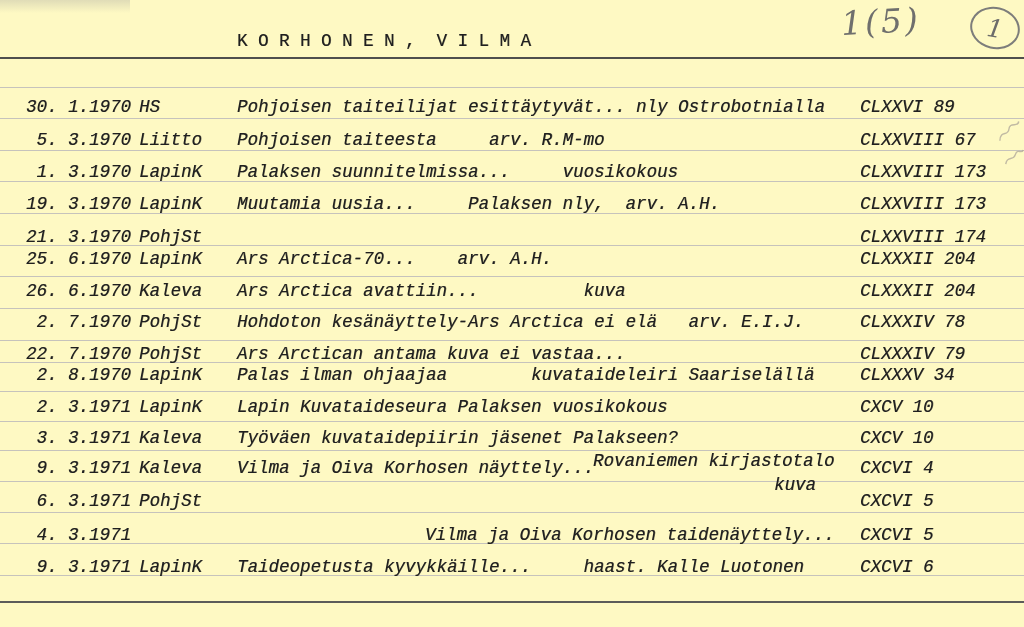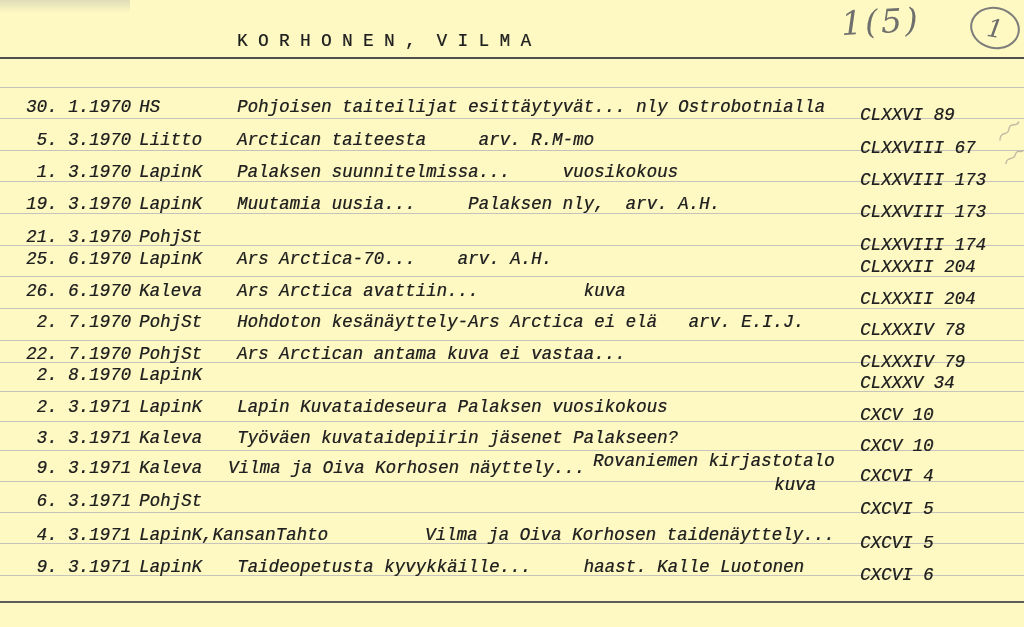--- a/index.html
+++ b/index.html
@@ -39,21 +39,21 @@
   .top-rule    { top:57px;  height:2px; background:#4f4f4d; }
   .bottom-rule { top:601px; height:2px; background:#5c5c5a; }
   .ruled-line  { position:absolute; left:0; width:100%; height:1px; background:#c6c3bc; }
 
   
   .rows { position:absolute; left:0; top:0; width:100%; height:100%; }
   .row { position:absolute; left:0; width:100%; height:20px;font-style:italic; }
   .row .c { position:absolute; top:0; }
   .c.date   { left:26px; }
   .c.source { left:139px; }
-  .c.ref    { left:860px;margin-top:8px; }
+  .c.ref    { left:860px; }
 
   .note { position:absolute; left:593px; top:-7px; width:270px; height:46px; }
   .note-l1 { position:absolute; left:0; top:0; }
   .note-l2 { position:absolute; left:181px; top:24px; }
 
   .smudge {
     position:absolute; left:0; top:0; width:130px; height:13px;
     background:linear-gradient(to bottom, rgba(168,166,160,0.35), rgba(168,166,160,0));
   }
 </style>
@@ -94,21 +94,21 @@
     <div class="rows" id="rows">
       <div class="row typed" style="top: 97px;">
     <span class="c date">30. 1.1970</span>
     <span class="c source">HS</span>
     <span class="c title-text" style="left: 237px;">Pohjoisen taiteilijat esittäytyvät... nly Ostrobotnialla</span>
     <span class="c ref">CLXXVI 89</span>
   </div>
       <div class="row typed" style="top: 130px;">
     <span class="c date"> 5. 3.1970</span>
     <span class="c source">Liitto</span>
-    <span class="c title-text" style="left: 237px;">Arctican taiteesta     arv. R.M-mo</span>
+    <span class="c title-text" style="left: 237px;">Pohjoisen taiteesta     arv. R.M-mo</span>
     <span class="c ref">CLXXVIII 67</span>
   </div>
       <div class="row typed" style="top: 162px;">
     <span class="c date"> 1. 3.1970</span>
     <span class="c source">LapinK</span>
     <span class="c title-text" style="left: 237px;">Palaksen suunnitelmissa...     vuosikokous</span>
     <span class="c ref">CLXXVIII 173</span>
   </div>
       <div class="row typed" style="top: 194px;">
     <span class="c date">19. 3.1970</span>
@@ -141,48 +141,48 @@
   </div>
       <div class="row typed" style="top: 344px;">
     <span class="c date">22. 7.1970</span>
     <span class="c source">PohjSt</span>
     <span class="c title-text" style="left: 237px;">Ars Arctican antama kuva ei vastaa...</span>
     <span class="c ref">CLXXXIV 79</span>
   </div>
       <div class="row typed" style="top: 365px;">
     <span class="c date"> 2. 8.1970</span>
     <span class="c source">LapinK</span>
+    <span class="c title-text" style="left: 237px;">Palas ilman ohjaajaa        kuvataideleiri Saariselällä</span>
     <span class="c ref">CLXXXV 34</span>
   </div>
       <div class="row typed" style="top: 397px;">
     <span class="c date"> 2. 3.1971</span>
     <span class="c source">LapinK</span>
     <span class="c title-text" style="left: 237px;">Lapin Kuvataideseura Palaksen vuosikokous</span>
     <span class="c ref">CXCV 10</span>
   </div>
       <div class="row typed" style="top: 428px;">
     <span class="c date"> 3. 3.1971</span>
     <span class="c source">Kaleva</span>
     <span class="c title-text" style="left: 237px;">Työväen kuvataidepiirin jäsenet Palakseen?</span>
     <span class="c ref">CXCV 10</span>
   </div>
       <div class="row typed" style="top: 458px;">
     <span class="c date"> 9. 3.1971</span>
     <span class="c source">Kaleva</span>
-    <span class="c title-text" style="left: 228px;">Vilma ja Oiva Korhosen näyttely...</span>
+    <span class="c title-text" style="left: 237px;">Vilma ja Oiva Korhosen näyttely...</span>
     <span class="c ref">CXCVI 4</span>
   <span class="note"><span class="note-l1">Rovaniemen kirjastotalo</span><span class="note-l2">kuva</span></span></div>
       <div class="row typed" style="top: 491px;">
     <span class="c date"> 6. 3.1971</span>
     <span class="c source">PohjSt</span>
     <span class="c ref">CXCVI 5</span>
   </div>
       <div class="row typed" style="top: 525px;">
     <span class="c date"> 4. 3.1971</span>
-    <span class="c source">LapinK,KansanTahto</span>
     <span class="c title-text" style="left: 425px;">Vilma ja Oiva Korhosen taidenäyttely...</span>
     <span class="c ref">CXCVI 5</span>
   </div>
       <div class="row typed" style="top: 557px;">
     <span class="c date"> 9. 3.1971</span>
     <span class="c source">LapinK</span>
     <span class="c title-text" style="left: 237px;">Taideopetusta kyvykkäille...     haast. Kalle Luotonen</span>
     <span class="c ref">CXCVI 6</span>
   </div>
     </div>

